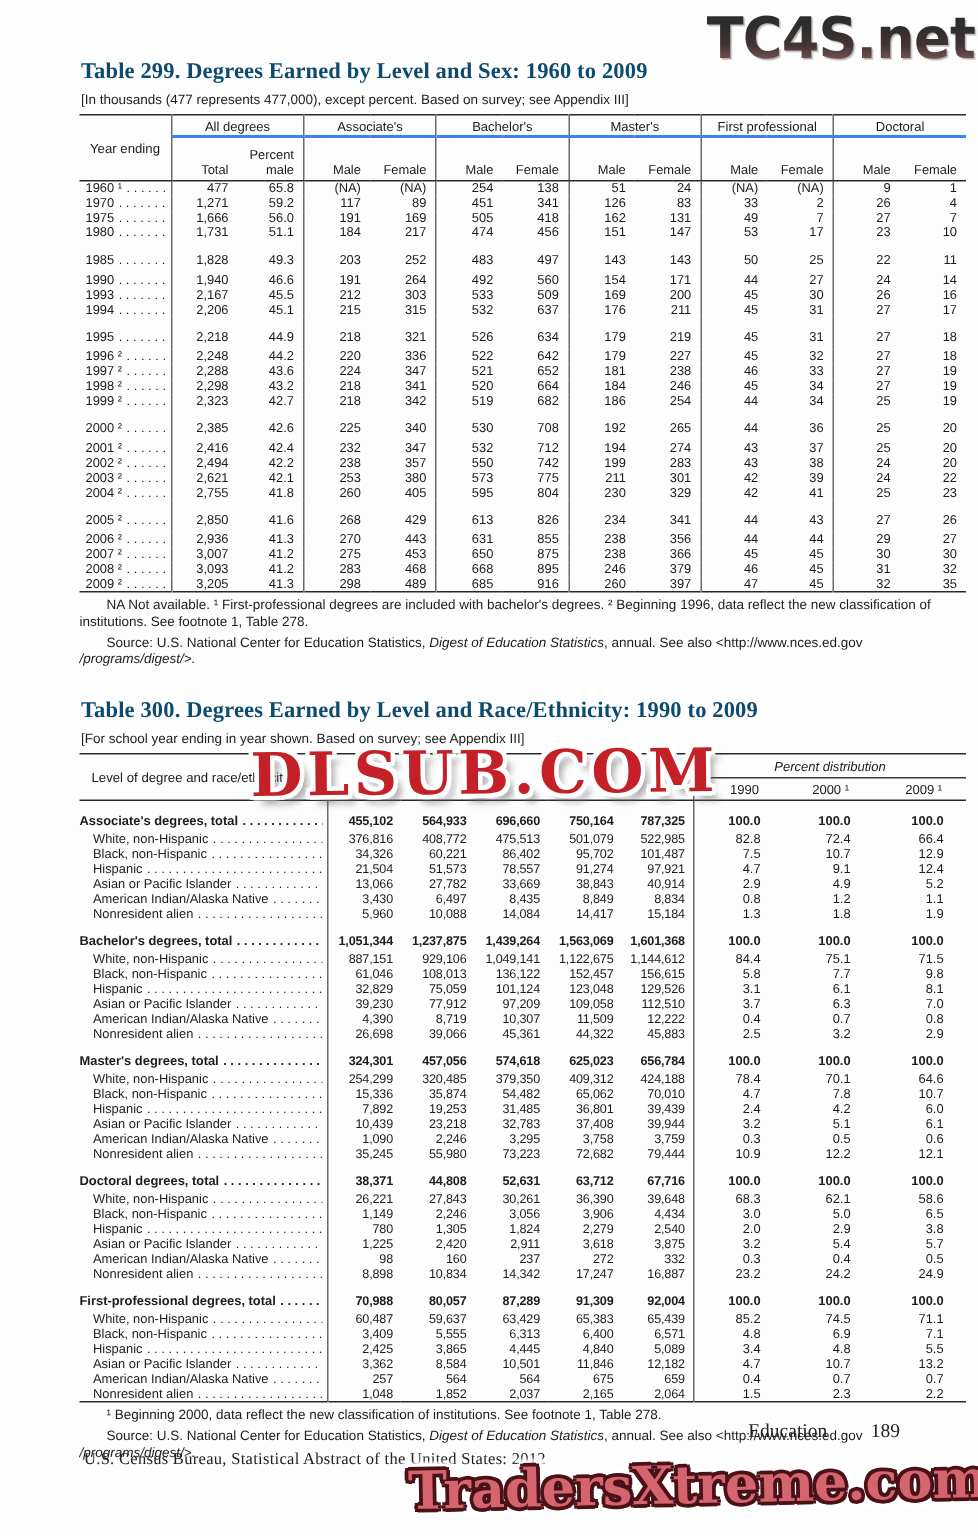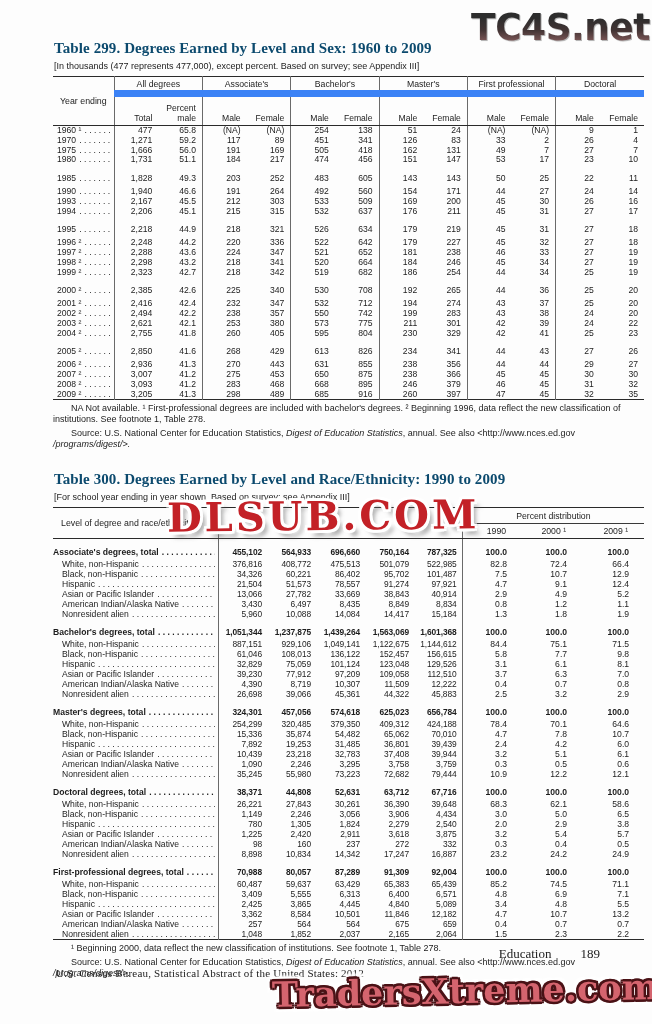--- a/index.html
+++ b/index.html
@@ -12,33 +12,33 @@
   .bracket{font-size:9px;margin:0 0 5px 1px;color:#222;}
 
   table{border-collapse:collapse;table-layout:fixed;width:591px;
         border-top:1.5px solid #2a2a2a;border-bottom:1.5px solid #2a2a2a;}
   th,td{padding:0;font-weight:normal;overflow:hidden;white-space:nowrap;}
 
   
   .t299 th{font-size:8.6px;color:#1c1c1c;}
   .t299 td{font-size:8.6px;height:9.8px;line-height:9.8px;}
   .t299 .yearh{vertical-align:middle;text-align:center;font-size:8.8px;}
-  .t299 .grp{height:13px;text-align:center;border-bottom:7px solid #3b82f6;font-size:8.7px;}
+  .t299 .grp{height:13px;text-align:center;border-bottom:2px solid #3b82f6;font-size:8.7px;}
   .t299 .sub{height:26px;vertical-align:bottom;text-align:right;padding:0 6px 2px 0;line-height:9.5px;white-space:normal;}
   .t299 thead .hb{border-bottom:1px solid #2a2a2a;}
   .t299 .num{text-align:right;padding-right:6px;}
   .t299 .yr{padding-left:4px;}
   .t299 tr.gap td{padding-top:6px;height:15.8px;}
   .t299 tr.gap td.yr{padding-top:6px;}
 
   
   .t300 td{font-size:8.6px;height:10px;line-height:10px;}
   .t300 th{font-size:8.7px;}
   .t300 .lvl{vertical-align:middle;text-align:left;padding-left:8px;font-size:8.8px;}
-  .t300 .pd{height:15px;text-align:center;border-bottom:1px solid #3a3a3a;vertical-align:middle;}
+  .t300 .pd{height:15px;text-align:center;border-bottom:1px solid #3a3a3a;vertical-align:middle;font-style:italic;}
   .t300 .pyear{height:14px;text-align:right;padding-right:16px;vertical-align:middle;}
   .t300 thead .hb{border-bottom:1.5px solid #2a2a2a;}
   .t300 .num{text-align:right;padding-right:5px;font-size:8.4px;letter-spacing:-0.1px;}
   .t300 .pct{text-align:right;padding-right:15px;}
   .t300 tr.tot td{font-weight:bold;padding-top:5px;height:15px;}
   .t300 .ind .lt{padding-left:9px;}
 
   .vr{border-right:1px solid #6a6a6a;}
 
   
@@ -217,21 +217,21 @@
                 <div class="fx">
                   <span class="lt">1985</span>
                   <span class="ldr"></span>
                 </div>
               </td>
               <td class="num">1,828</td>
               <td class="num vr">49.3</td>
               <td class="num">203</td>
               <td class="num vr">252</td>
               <td class="num">483</td>
-              <td class="num vr">605</td>
+              <td class="num vr">497</td>
               <td class="num">143</td>
               <td class="num vr">143</td>
               <td class="num">50</td>
               <td class="num vr">25</td>
               <td class="num">22</td>
               <td class="num">11</td>
             </tr>
             <tr>
               <td class="lbl vr yr">
                 <div class="fx">

